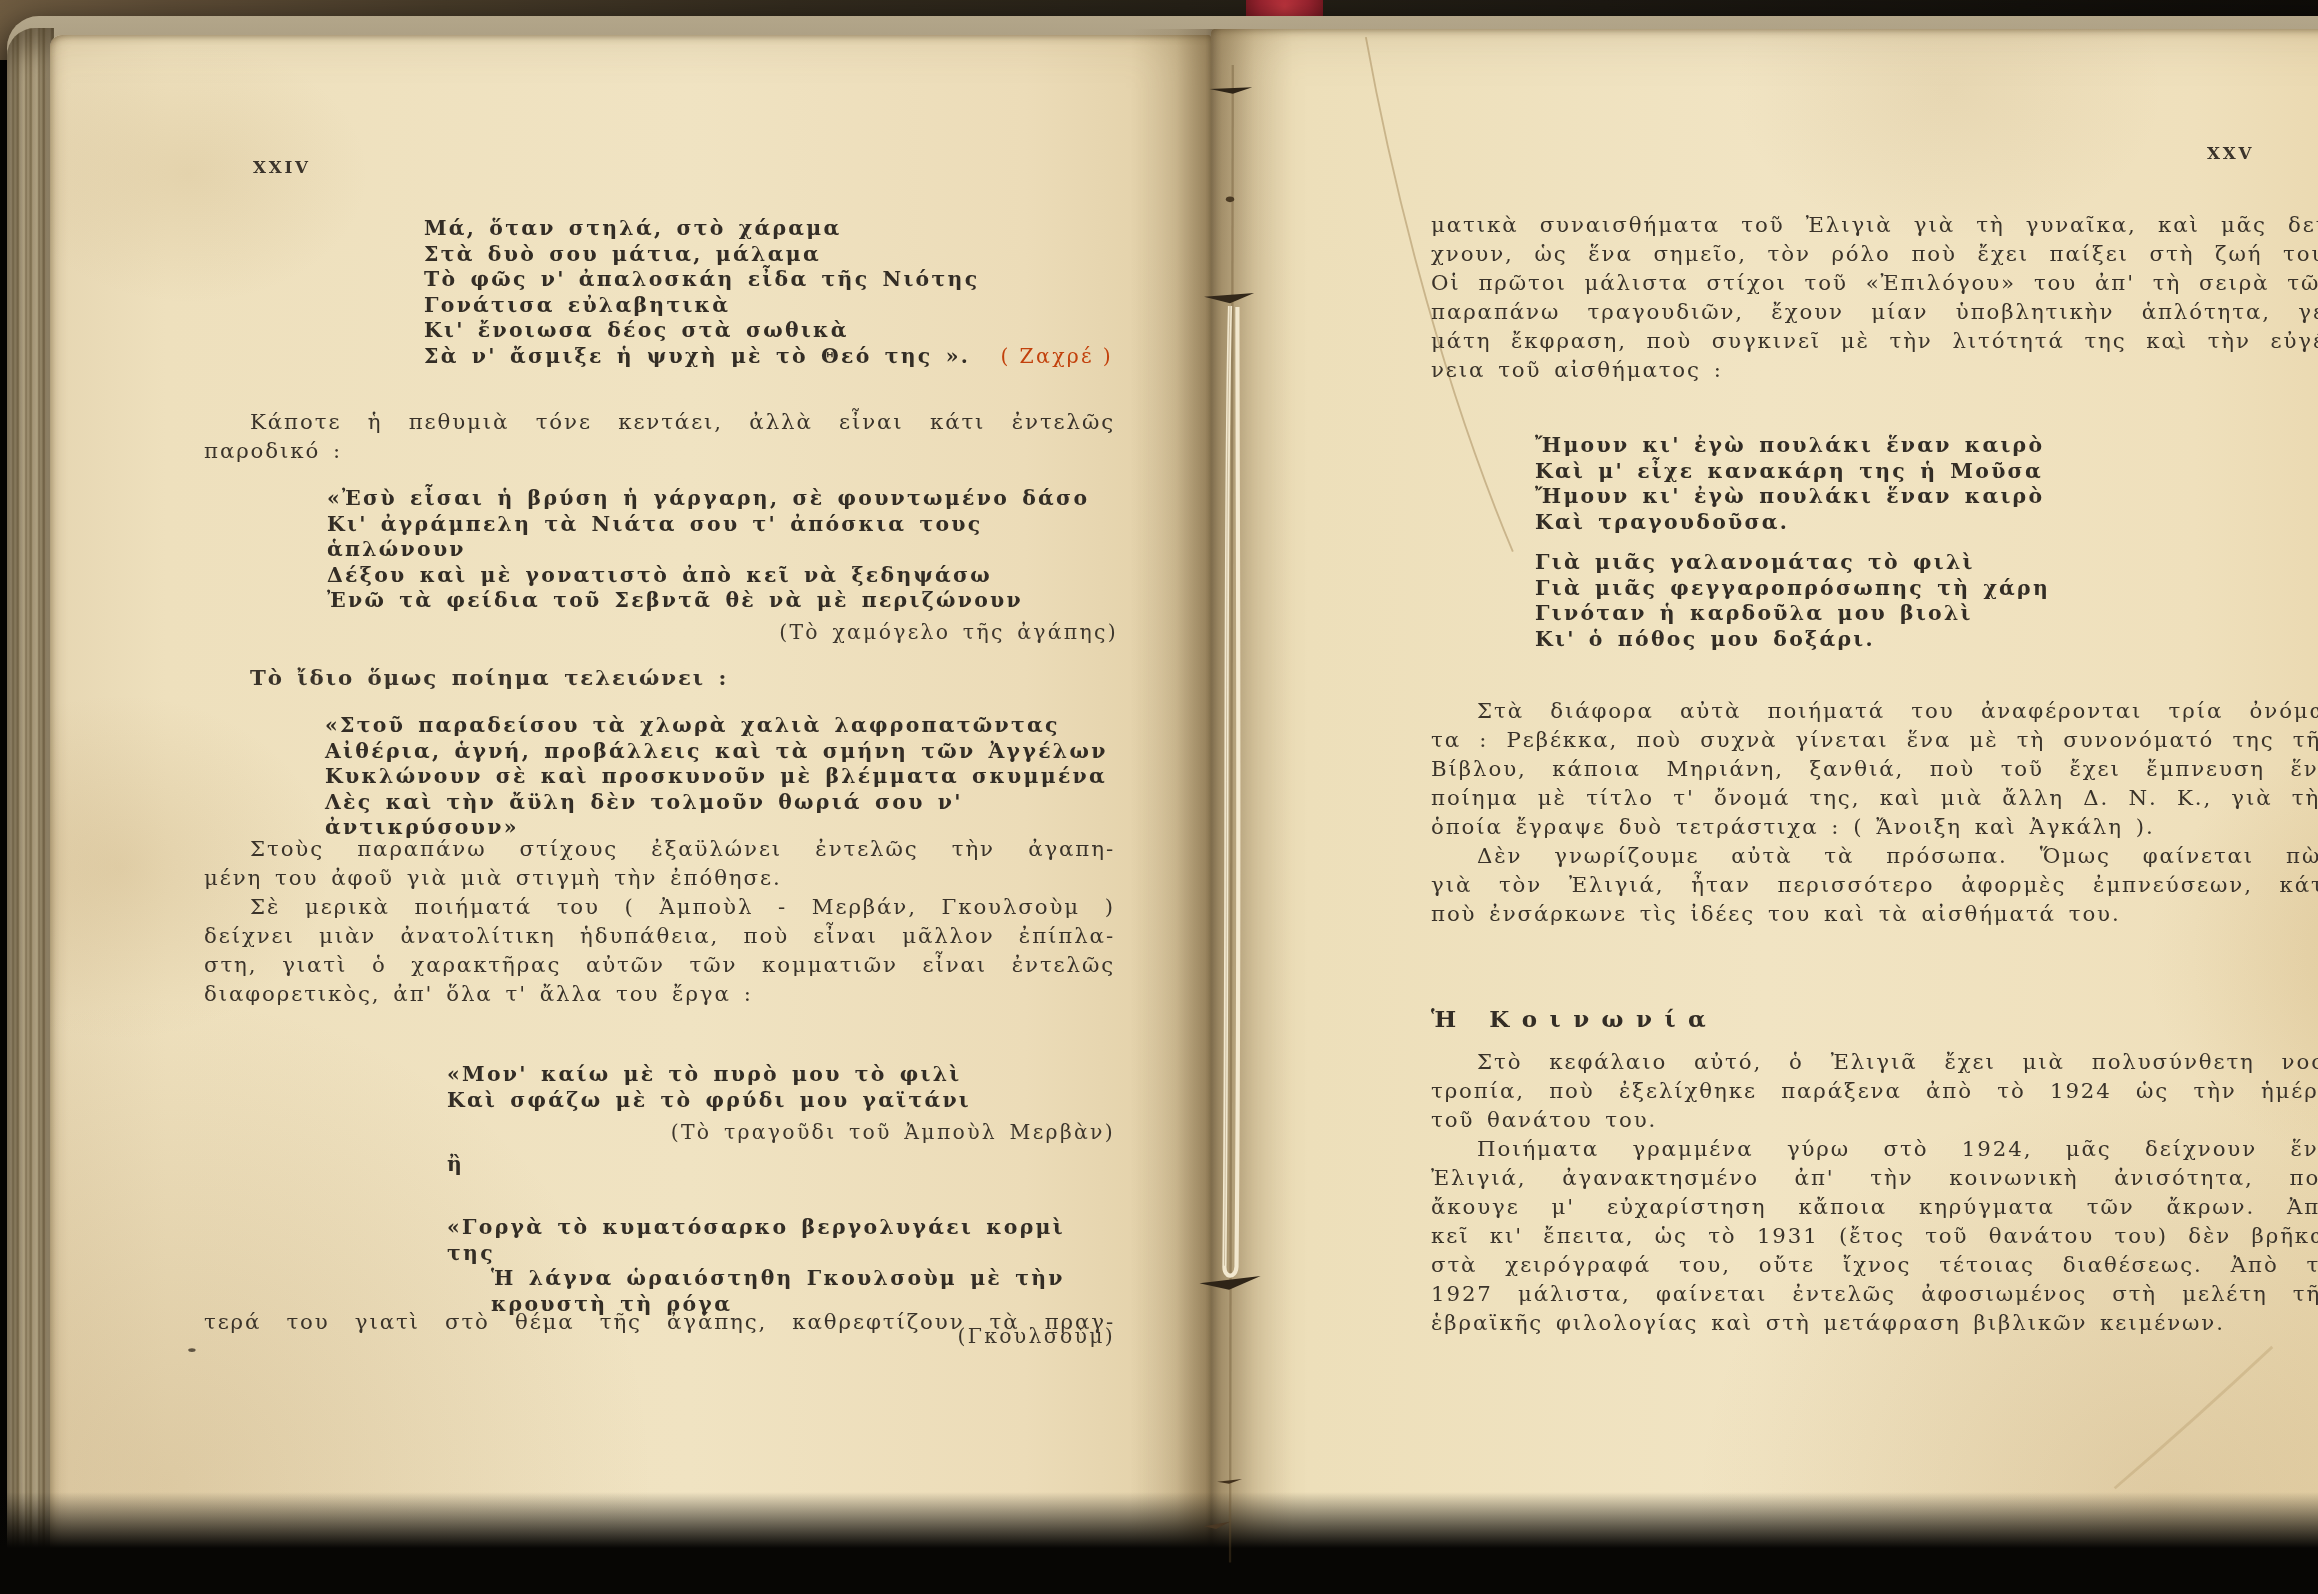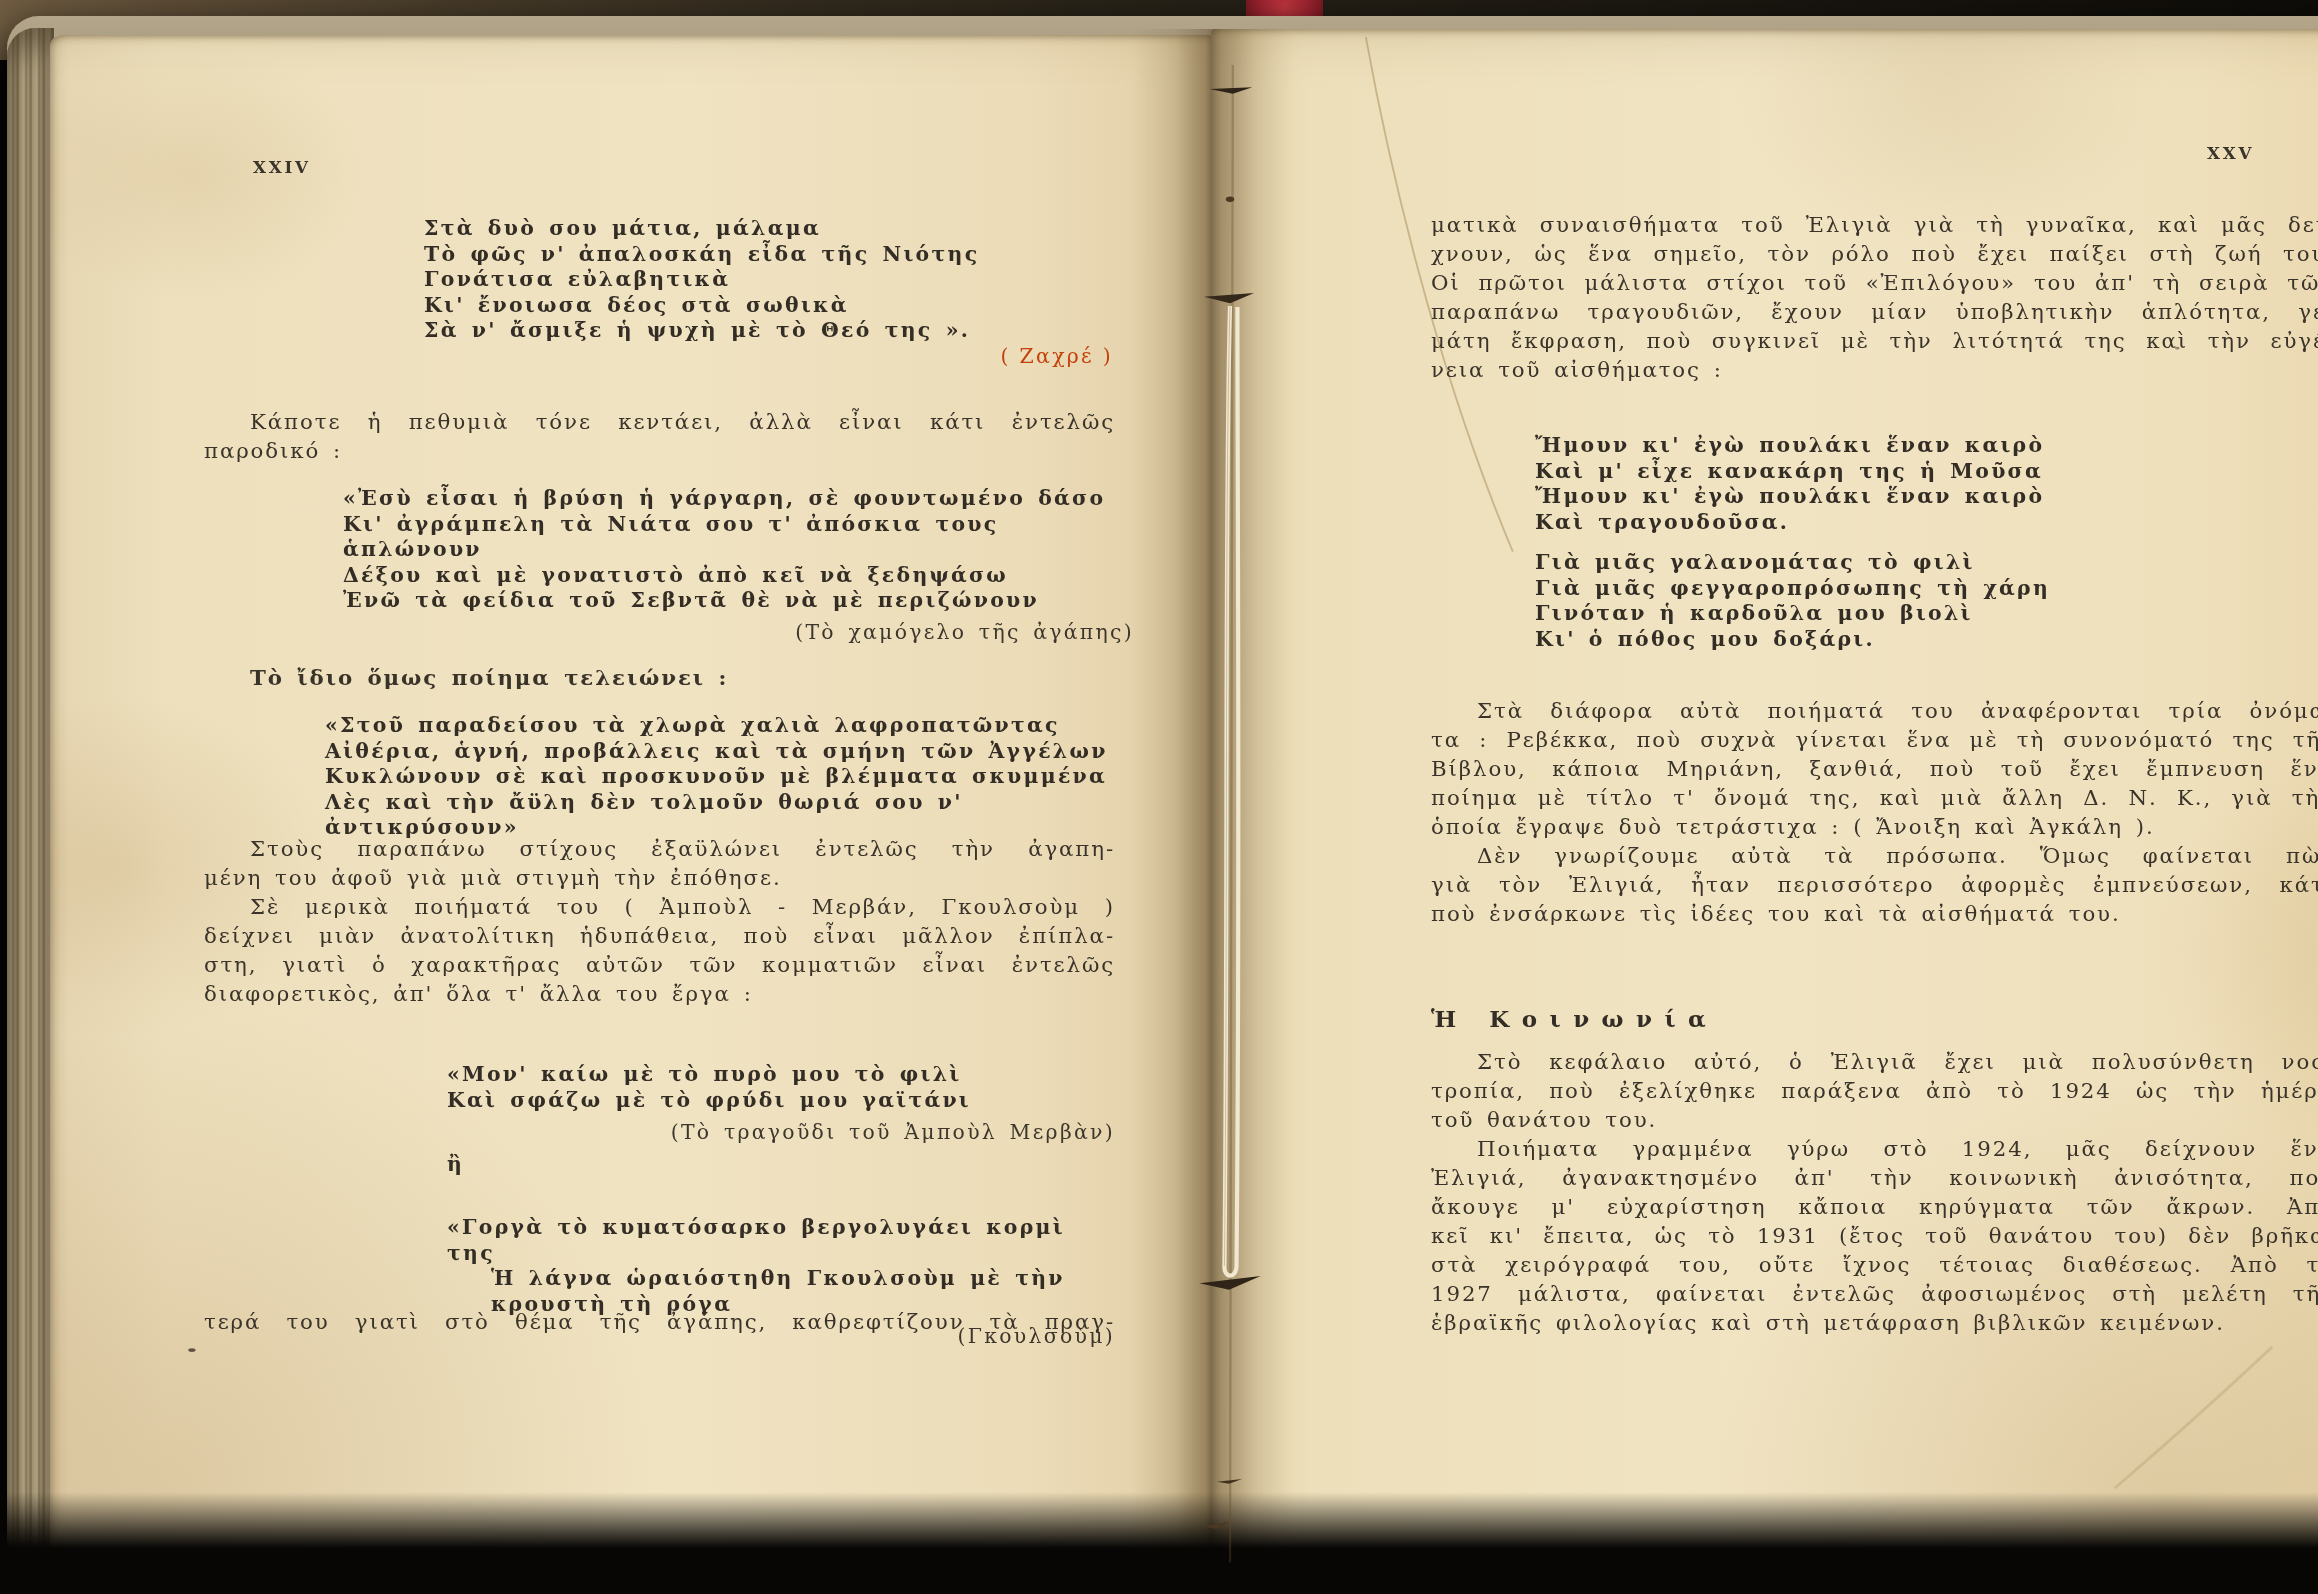--- a/index.html
+++ b/index.html
@@ -105,21 +105,21 @@
   .attribution{
     font-size:20.4px;color:#c2410c;text-align:right;letter-spacing:2.3px;
   }
   .heading{
     font-size:23px;font-weight:bold;letter-spacing:12.5px;color:#332d25;
   }
   
   .b-l-v1{left:424px;top:216px;width:691px;}
   .b-l-v1cap{left:983px;top:344px;width:130px;}
   .b-l-p1{left:204px;top:407px;width:911px;}
-  .b-l-v2{left:343px;top:486px;width:791px;}
+  .b-l-v2{left:327px;top:486px;width:791px;}
   .b-l-p2{left:204px;top:663px;width:911px;font-weight:bold;}
   .b-l-v3{left:325px;top:713px;width:791px;}
   .b-l-p3{left:204px;top:834px;width:911px;}
   .b-l-v4{left:447px;top:1062px;width:668px;}
   .b-l-v5{left:447px;top:1215px;width:668px;}
   .b-l-p4{left:204px;top:1307px;width:911px;}
   .b-l-no{left:253px;top:157px;}
   
   .b-r-no{left:2207px;top:143px;}
   .b-r-p1{left:1431px;top:210px;width:904px;}
@@ -164,20 +164,21 @@
     <ellipse cx="5142" cy="1843" rx="6" ry="3" fill="rgba(40,32,22,.6)"></ellipse>
     <ellipse cx="4695" cy="751" rx="5" ry="3" fill="rgba(60,48,30,.5)"></ellipse>
   </svg>
 
   <div class="content">
 
     <div class="page-group">
       <div class="block pageno b-l-no">XXIV</div>
 
       <div class="block verse b-l-v1">
+          <div class="ln">Μά, ὅταν στηλά, στὸ χάραμα</div>
           <div class="ln">Στὰ δυὸ σου μάτια, μάλαμα</div>
           <div class="ln">Τὸ φῶς ν' ἀπαλοσκάη εἶδα τῆς Νιότης</div>
           <div class="ln">Γονάτισα εὐλαβητικὰ</div>
           <div class="ln">Κι' ἔνοιωσα δέος στὰ σωθικὰ</div>
           <div class="ln">Σὰ ν' ἄσμιξε ἡ ψυχὴ μὲ τὸ Θεό της ».</div>
         </div>
       <div class="block attribution b-l-v1cap">( Ζαχρέ )</div>
 
       <div class="block para b-l-p1">
           <div class="ln ind">Κάποτε ἡ πεθυμιὰ τόνε κεντάει, ἀλλὰ εἶναι κάτι ἐντελῶς</div>

